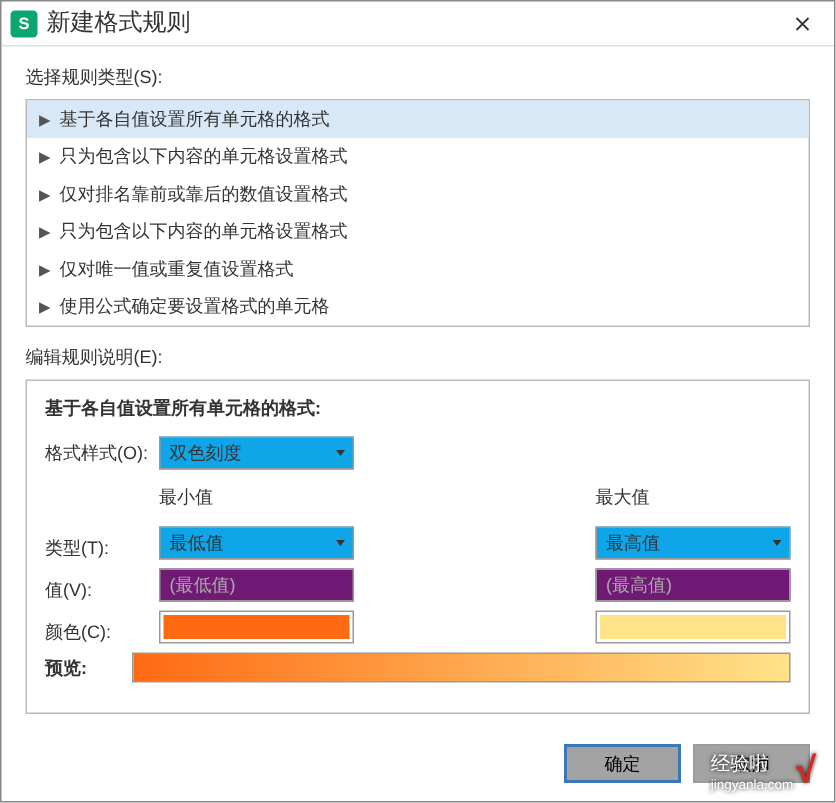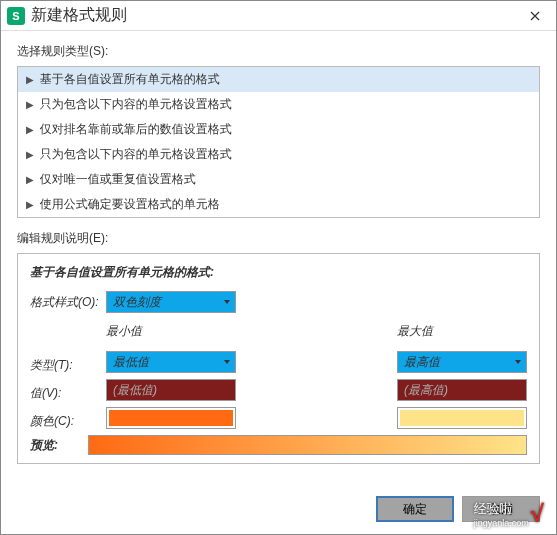--- a/index.html
+++ b/index.html
@@ -11,37 +11,37 @@
 .title { font-size: 16px; color: #333; }
 .close-btn { margin-left: auto; width: 42px; height: 30px; display: flex; align-items: center; justify-content: center; cursor: pointer; }
 .close-btn svg { width: 10px; height: 10px; }
 .body { padding: 12px 16px; font-size: 12px; color: #333; }
 .section-label { margin-bottom: 6px; }
 .rule-list { border: 1px solid #bbb; background: #fff; }
 .rule-item { padding: 4px 8px; display: flex; align-items: center; cursor: pointer; }
 .rule-item.selected { background: #d9e8f7; }
 .rule-item .arrow { margin-right: 6px; font-size: 10px; color: #555; }
 .edit-label { margin-top: 12px; margin-bottom: 6px; }
-.edit-panel { border: 1px solid #bbb; padding: 10px 12px 8px 12px; position: relative; font-style: italic; }
+.edit-panel { border: 1px solid #bbb; padding: 10px 12px 20px 12px; position: relative; }
 .panel-title { font-weight: bold; margin-bottom: 10px; }
 .form-row { display: flex; align-items: center; margin-bottom: 10px; }
 .form-label { width: 76px; }
 .select { border: 1px solid #999; background: #0ea5e9; height: 22px; display: flex; align-items: center; padding: 0 6px; position: relative; cursor: pointer; }
 .select .caret { position: absolute; right: 4px; top: 50%; transform: translateY(-50%); }
 .select .caret svg { width: 8px; height: 8px; }
 .cols { display: flex; }
 .col-labels { width: 76px; display: flex; flex-direction: column; }
 .col-labels > div { height: 28px; display: flex; align-items: center; }
 .col-group { display: flex; flex-direction: column; }
 .col-group.min { width: 130px; }
 .col-group.spacer { flex: 1; }
 .col-group.max { width: 130px; }
 .col-header { height: 22px; font-size: 12px; margin-bottom: 6px; }
 .col-group .select, .col-group .input, .col-group .color { width: 130px; margin-bottom: 6px; }
-.input { border: 1px solid #999; background: #7f1d1d; height: 22px; display: flex; align-items: center; padding: 0 6px; color: #aaa; }
+.input { border: 1px solid #999; background: #701a75; height: 22px; display: flex; align-items: center; padding: 0 6px; color: #aaa; }
 .color { border: 1px solid #999; height: 22px; display: flex; align-items: center; padding: 2px; cursor: pointer; position: relative; }
 .color-swatch { flex: 1; height: 100%; }
 .color .caret { position: absolute; right: 4px; top: 50%; transform: translateY(-50%); }
 .preview-row { display: flex; align-items: center; justify-content: flex-end; }
 .preview-label { width: 58px; font-weight: bold; }
 .preview-bar { flex: 1; height: 20px; border: 1px solid #999; background: linear-gradient(to right, #ff6a13, #ffe389); }
 .footer { position: absolute; bottom: 12px; right: 16px; display: flex; gap: 8px; }
 .btn { border: 1px solid #999; background: #a3a3a3; width: 78px; height: 26px; display: flex; align-items: center; justify-content: center; font-size: 12px; cursor: pointer; }
 .btn.primary { border: 2px solid #3b78b8; }
 .watermark { position: absolute; bottom: 6px; right: 12px; color: #fff; font-size: 13px; display: flex; align-items: center; text-shadow: 0 0 3px #000; pointer-events: none; }

